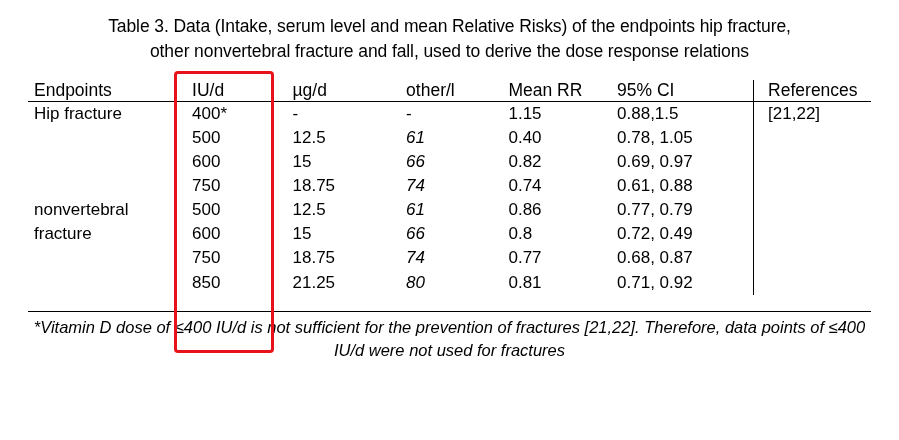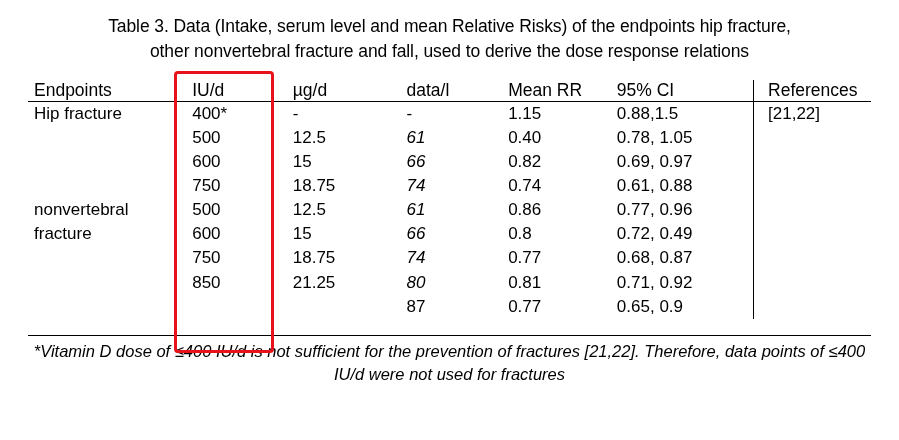--- a/index.html
+++ b/index.html
@@ -92,21 +92,21 @@
 
   <div class="caption">Table 3. Data (Intake, serum level and mean Relative Risks) of the endpoints hip fracture, other nonvertebral fracture and fall, used to derive the dose response relations</div>
 
   <div class="table-wrap">
     <table class="tbl">
       <thead>
         <tr class="rule-top">
           <th class="c0">Endpoints</th>
           <th class="c1">IU/d</th>
           <th class="c2">µg/d</th>
-          <th class="c3">data/l</th>
+          <th class="c3">other/l</th>
           <th class="c4">Mean RR</th>
           <th class="c5">95% CI</th>
           <th class="c6">References</th>
         </tr>
       </thead>
       <tbody>
         <tr class="rule-mid">
           <td class="c0">Hip fracture</td>
           <td class="c1">400*</td>
           <td class="c2">-</td>
@@ -141,21 +141,21 @@
           <td class="c4">0.74</td>
           <td class="c5">0.61, 0.88</td>
           <td class="c6"></td>
         </tr>
         <tr>
           <td class="c0">nonvertebral</td>
           <td class="c1">500</td>
           <td class="c2">12.5</td>
           <td class="c3 ital">61</td>
           <td class="c4">0.86</td>
-          <td class="c5">0.77, 0.96</td>
+          <td class="c5">0.77, 0.79</td>
           <td class="c6"></td>
         </tr>
         <tr>
           <td class="c0">fracture</td>
           <td class="c1">600</td>
           <td class="c2">15</td>
           <td class="c3 ital">66</td>
           <td class="c4">0.8</td>
           <td class="c5">0.72, 0.49</td>
           <td class="c6"></td>
@@ -173,29 +173,20 @@
       <tbody>
         <tr>
           <td class="c0"></td>
           <td class="c1">850</td>
           <td class="c2">21.25</td>
           <td class="c3 ital">80</td>
           <td class="c4">0.81</td>
           <td class="c5">0.71, 0.92</td>
           <td class="c6"></td>
         </tr>
-        <tr>
-          <td class="c0"></td>
-          <td class="c1"></td>
-          <td class="c2"></td>
-          <td class="c3">87</td>
-          <td class="c4">0.77</td>
-          <td class="c5">0.65, 0.9</td>
-          <td class="c6"></td>
-        </tr>
       </tbody>
     </table>
 
     <div class="highlight-box" style="left: 146px; top: -9px; width: 94px; height: 276px; border-color: rgb(232, 19, 26);"></div>
   </div>
 
   <div class="footnote">*Vitamin D dose of ≤400 IU/d is not sufficient for the prevention of fractures [21,22]. Therefore, data points of ≤400 IU/d were not used for fractures</div>
 
 </div>
 

